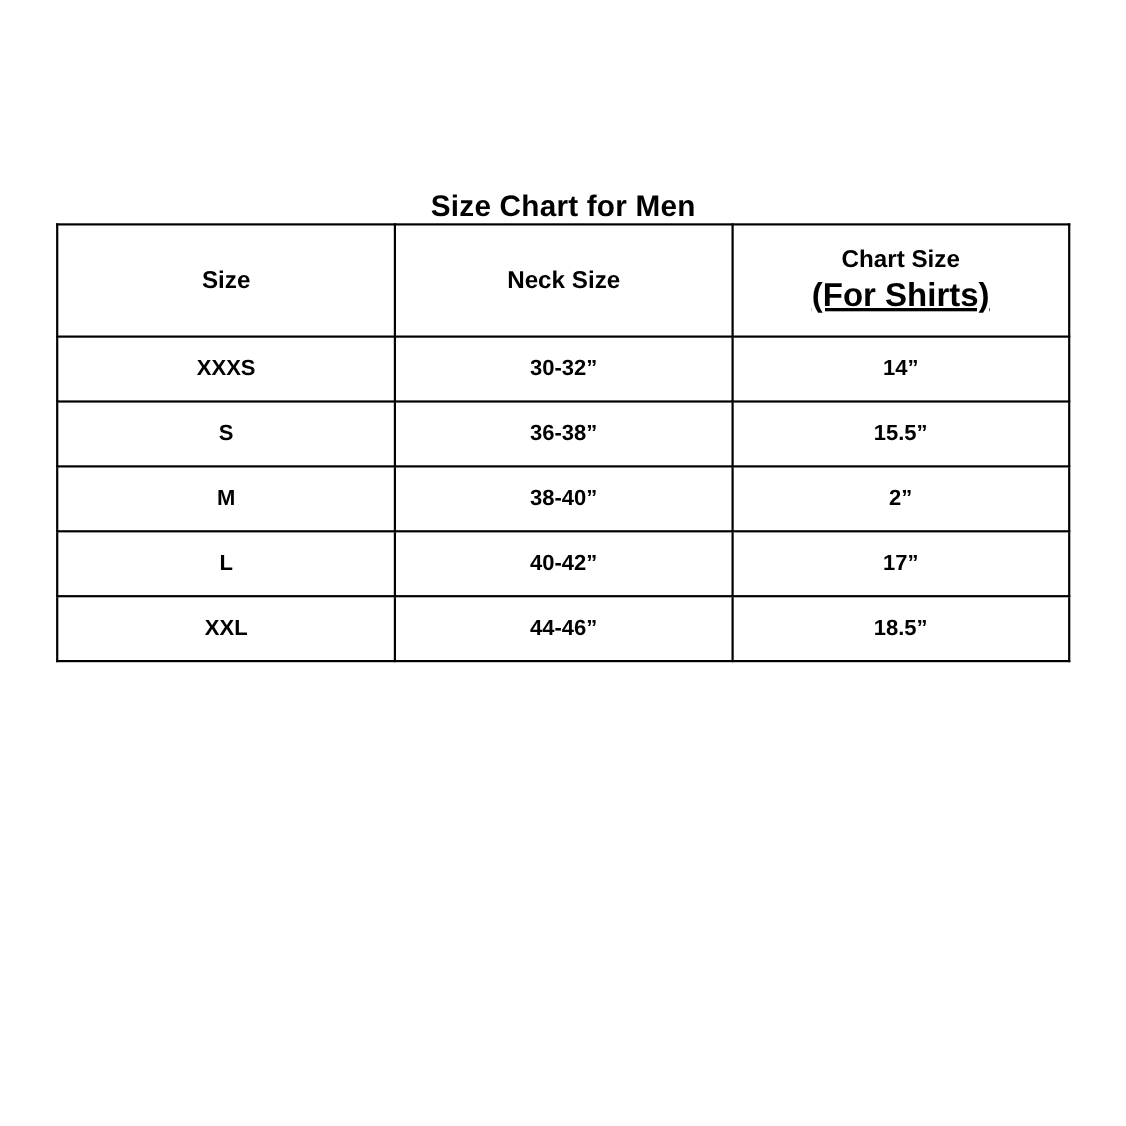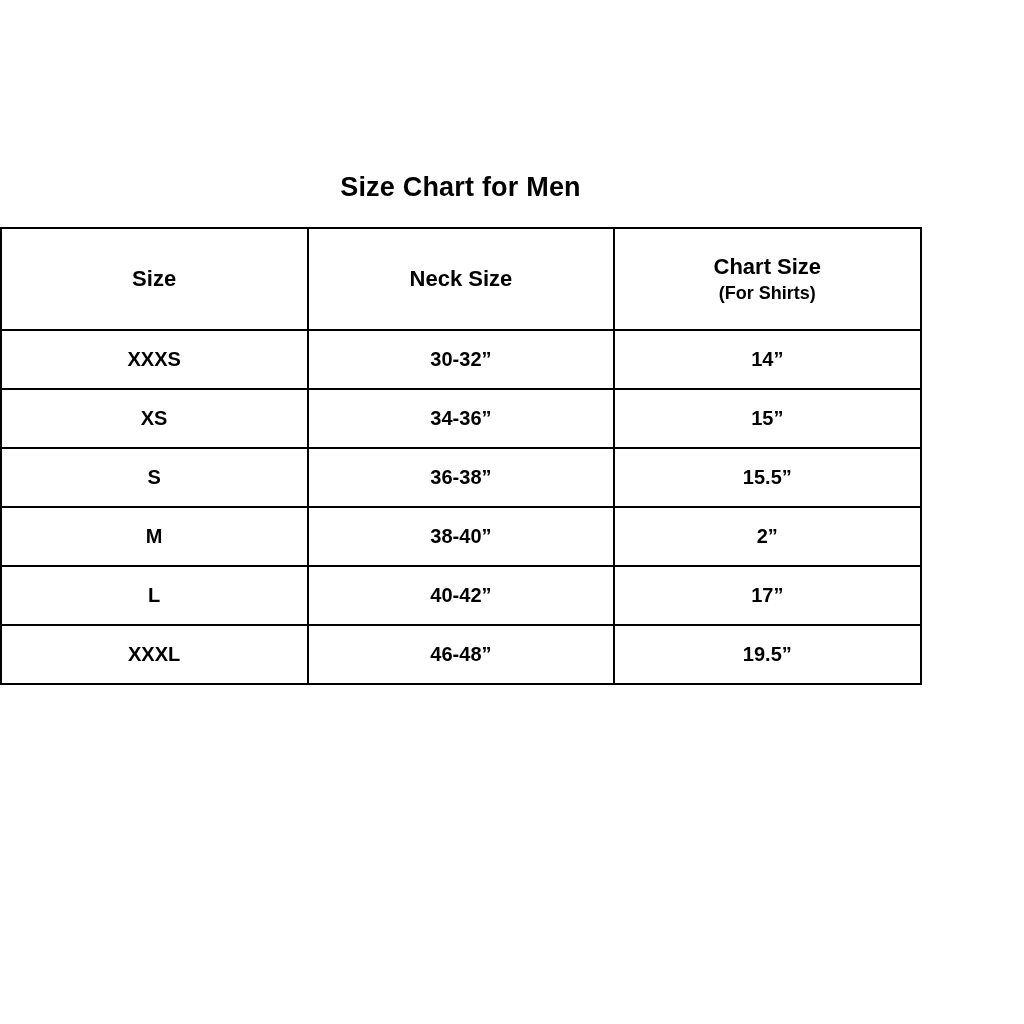--- a/index.html
+++ b/index.html
@@ -9,27 +9,26 @@
   }
   body {
     width: 1024px;
     height: 1024px;
     font-family: "Liberation Sans", sans-serif;
     color: #000000;
     position: relative;
     overflow: hidden;
   }
   .page {
-    width: 921px;
+    width: 1024px;
     height: 1024px;
     box-sizing: border-box;
     display: flex;
     flex-direction: column;
     align-items: center;
-    gap: 24px;
   }
   .chart-title {
     font-size: 27px;
     font-weight: bold;
     letter-spacing: 0.2px;
     margin-top: 172px;
     margin-bottom: 0;
     text-align: center;
     color: #000;
   }
@@ -58,22 +57,23 @@
   table.size-table td {
     font-size: 20px;
     height: 53px;
     padding: 2px 18px;
   }
   table.size-table col.c0 { width: 33.4%; }
   table.size-table col.c1 { width: 33.3%; }
   table.size-table col.c2 { width: 33.3%; }
   .hdr-sub {
     display: block;
-    font-size: 18px;
+    font-size: 30px;
     font-weight: bold;
+    text-decoration: underline;
   }
 </style>
 </head>
 <body>
 
 <div class="page">
 
   <div class="chart-title">Size Chart for Men</div>
 
   <div class="table-wrap">
@@ -97,41 +97,36 @@
           </th>
         </tr>
       </thead>
       <tbody>
         <tr>
           <td>XXXS</td>
           <td>30-32”</td>
           <td>14”</td>
         </tr>
         <tr>
-          <td>XS</td>
-          <td>34-36”</td>
-          <td>15”</td>
-        </tr>
-        <tr>
           <td>S</td>
           <td>36-38”</td>
           <td>15.5”</td>
         </tr>
         <tr>
           <td>M</td>
           <td>38-40”</td>
           <td>2”</td>
         </tr>
         <tr>
           <td>L</td>
           <td>40-42”</td>
           <td>17”</td>
         </tr>
         <tr>
-          <td>XXXL</td>
-          <td>46-48”</td>
-          <td>19.5”</td>
+          <td>XXL</td>
+          <td>44-46”</td>
+          <td>18.5”</td>
         </tr>
       </tbody>
     </table>
   </div>
 
 </div>
 
 </body></html>

